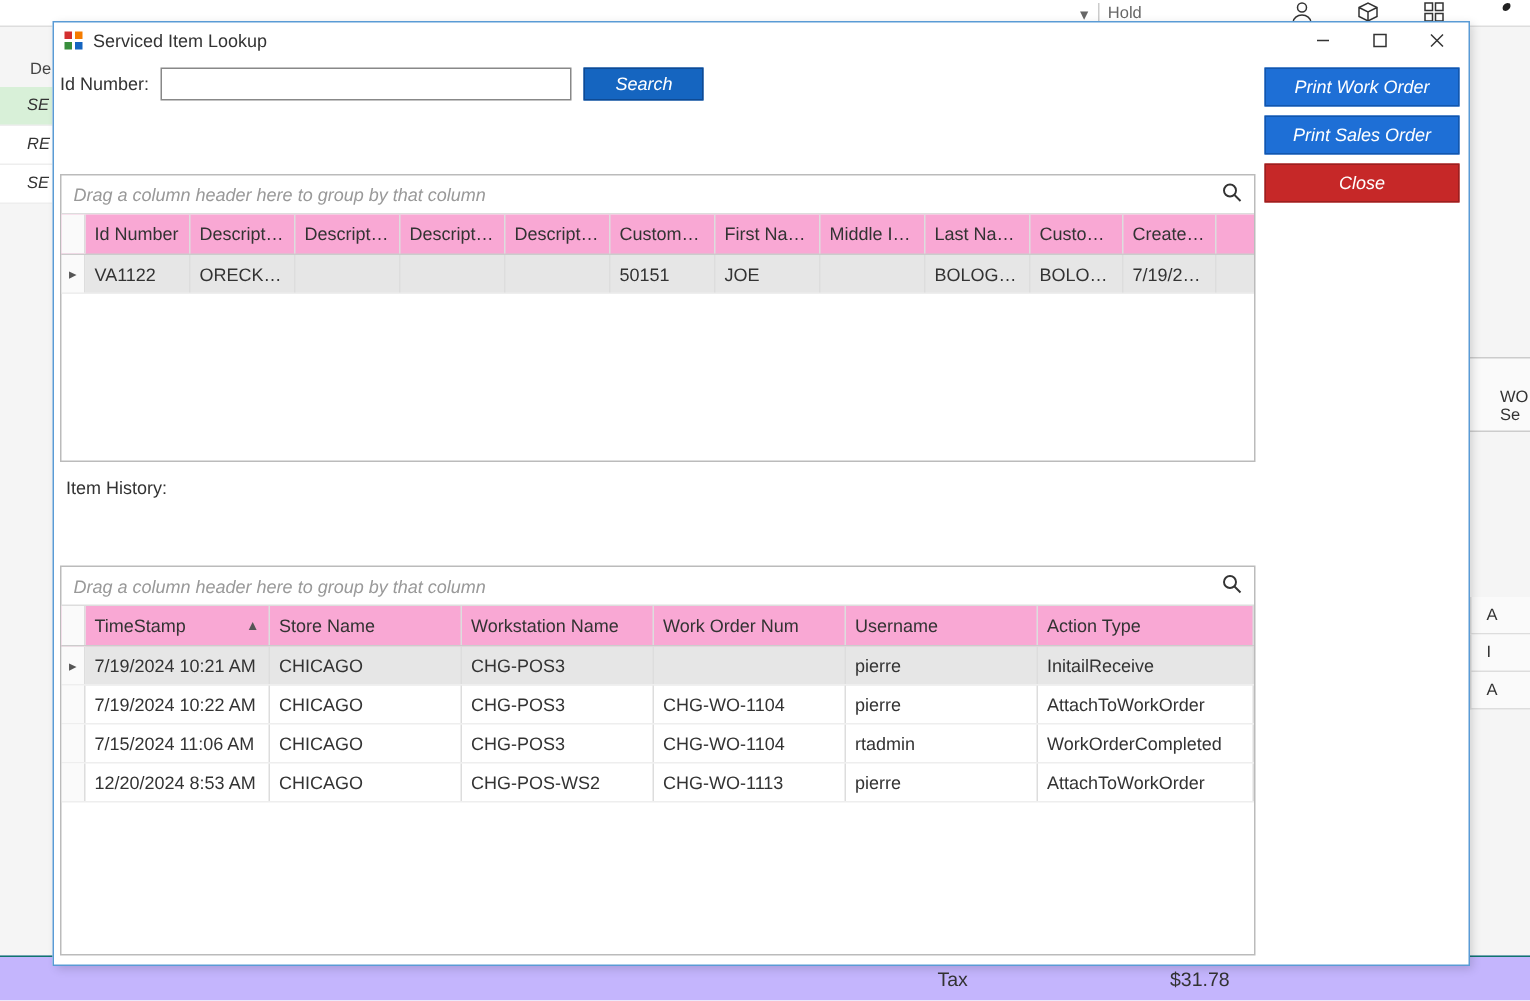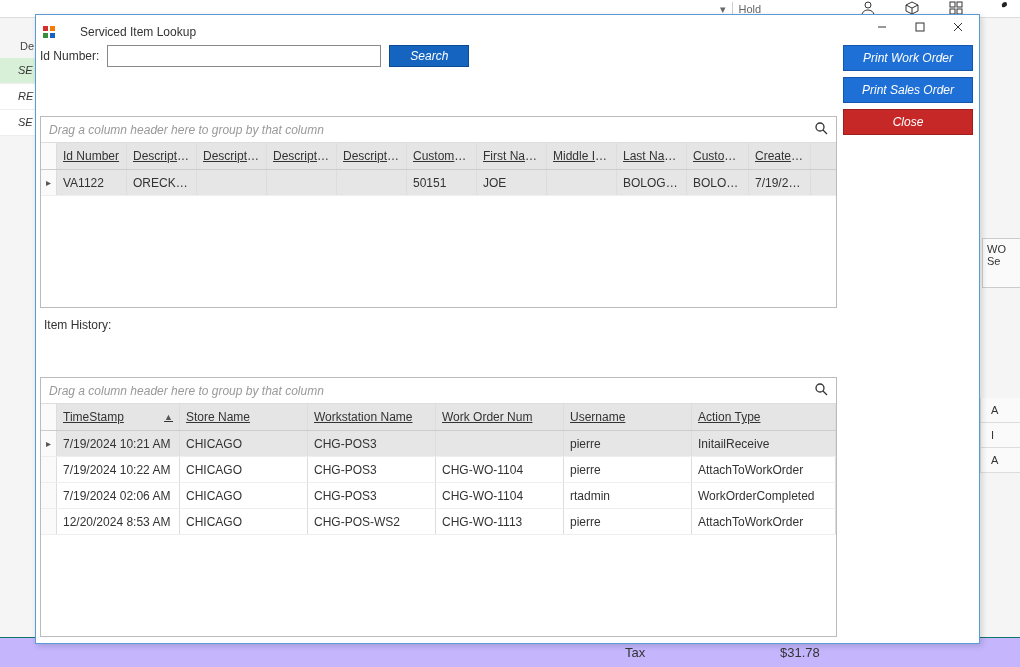--- a/index.html
+++ b/index.html
@@ -35,21 +35,21 @@
   }
   .bg-side-head {
     position:absolute; top:40px; left:20px; font-size:11px; color:#444;
   }
   .bg-side-row {
     height:26px; border-bottom:1px solid #eee; font-size:11px; padding:6px 4px 0 18px; background:#fff;
   }
   .bg-side-row.sel { background:#d8f0d8; }
   .bg-right-panel {
     position:absolute; top:238px; right:0; width:38px; height:50px;
-    border:1px solid #ccc; border-right:none; background:#fafafa; font-size:11px; padding:4px;
+    border:1px solid #ccc; border-right:none; background:#fafafa; font-size:11px; padding:20px;
   }
   .bg-right-tabs {
     position:absolute; top:398px; right:0; width:40px;
     font-size:11px; color:#333;
   }
   .bg-right-tabs div { border-bottom:1px solid #ddd; padding:6px 10px; background:#fafafa; border-left:1px solid #ddd; }
   .bg-footer {
     position:absolute; bottom:0; left:0; right:0; height:30px; border-top:1px solid #0f766e;
     background:#c4b5fd; display:flex; align-items:center;
   }
@@ -61,26 +61,25 @@
     position: absolute;
     top: 14px; left: 35px;
     width: 945px; height: 630px;
     background: #fff;
     border: 1px solid #5a9bd5;
     box-shadow: 2px 2px 6px rgba(0,0,0,0.15);
     display: flex; flex-direction: column;
   }
   .titlebar {
     height: 26px;
-    display:flex; align-items:flex-end;
+    display:flex; align-items:center;
     padding: 0 2px 0 6px;
     font-size:12px;
     color:#333;
     border-bottom: 0;
-    gap: 18px;
   }
   .titlebar .app-icon {
     width:14px; height:14px; margin-right:6px;
     display:inline-block;
   }
   .titlebar .app-icon svg { display:block; }
   .titlebar .title { flex:0 0 auto; }
   .titlebar .spacer { flex:1 1 auto; }
   .win-controls { display:flex; }
   .win-btn {
@@ -120,23 +119,22 @@
     border:1px solid #bbb; display:flex; flex-direction:column; background:#fff;margin-top:41px;
   }
   .grid-groupbar {
     height:26px; display:flex; align-items:center; padding:0 8px;
     font-size:12px; color:#999; font-style:italic;
     justify-content:space-between;
     border-bottom:1px solid #ddd;
   }
   .grid-groupbar .search-glyph { font-style:normal; color:#555; font-size:14px; }
   .grid-head {
-    display:flex; background:#e5e5e5; border-bottom:1px solid #ccc;
+    display:flex; background:#f9a8d4; border-bottom:1px solid #ccc;
     font-size:12px;
-    text-decoration:underline;
   }
   .grid-head .cell, .grid-row .cell {
     border-right:1px solid #ddd; padding:6px 6px; overflow:hidden; white-space:nowrap; text-overflow:ellipsis;
   }
   .grid-head .cell { color:#333; }
   .grid-rows { flex:1 1 auto; overflow:auto; }
   .grid-row { display:flex; border-bottom:1px solid #eee; height:26px; align-items:stretch; }
   .grid-row.selected { background:#e6e6e6; }
   .row-indicator {
     width:16px; border-right:1px solid #ddd; display:flex; align-items:center; justify-content:center;
@@ -348,21 +346,21 @@
             <div class="row-indicator"></div>
             <div class="cell cH-ts">7/19/2024 10:22 AM</div>
             <div class="cell cH-store">CHICAGO</div>
             <div class="cell cH-ws">CHG-POS3</div>
             <div class="cell cH-won">CHG-WO-1104</div>
             <div class="cell cH-user">pierre</div>
             <div class="cell cH-act">AttachToWorkOrder</div>
           </div>
           <div class="grid-row">
             <div class="row-indicator"></div>
-            <div class="cell cH-ts">7/19/2024 02:06 AM</div>
+            <div class="cell cH-ts">7/15/2024 11:06 AM</div>
             <div class="cell cH-store">CHICAGO</div>
             <div class="cell cH-ws">CHG-POS3</div>
             <div class="cell cH-won">CHG-WO-1104</div>
             <div class="cell cH-user">rtadmin</div>
             <div class="cell cH-act">WorkOrderCompleted</div>
           </div>
           <div class="grid-row">
             <div class="row-indicator"></div>
             <div class="cell cH-ts">12/20/2024 8:53 AM</div>
             <div class="cell cH-store">CHICAGO</div>

